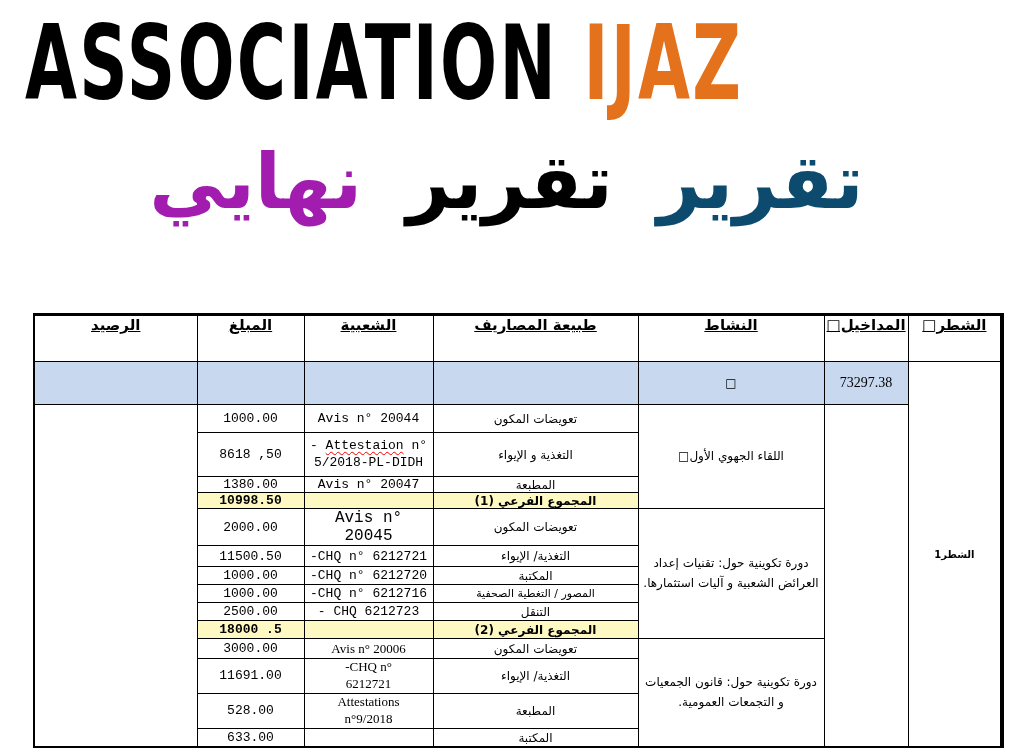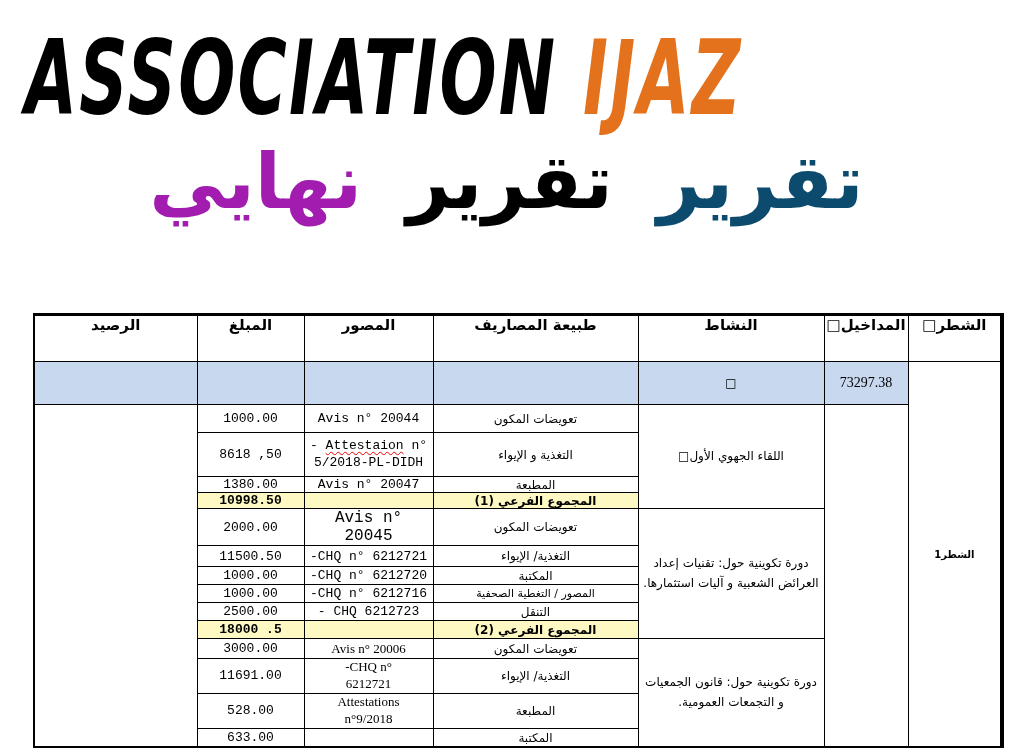--- a/index.html
+++ b/index.html
@@ -1,38 +1,38 @@
 <!DOCTYPE html>
 <html><head>
 <meta charset="utf-8">
 <style>
   * { margin:0; padding:0; box-sizing:border-box; }
   html,body { width:1013px; height:751px; background:#fff; overflow:hidden; }
   body { font-family:"DejaVu Sans", sans-serif; color:#000; position:relative; }
 
   
-  .logo-wrap { position:absolute; top:25px; left:25px; width:960px; height:120px;font-style:italic; }
+  .logo-wrap { position:absolute; top:10px; left:25px; width:960px; height:120px; }
   .logo-text { display:inline-block; transform:scale(1.12,1.72); transform-origin:0 0;
                font-family:"DejaVu Sans", sans-serif; font-weight:bold; font-size:60px;
                letter-spacing:2px; white-space:nowrap; line-height:1.05; }
 
   
   .title-wrap { position:absolute; top:134px; left:0; width:1013px; text-align:center; }
   .title-text { font-size:76px; font-weight:bold; word-spacing:18px; line-height:1.25;
                 font-family:"DejaVu Sans", sans-serif; }
 
   
   table.report { position:absolute; top:313px; left:33px; table-layout:fixed;
                  border-collapse:collapse;
                  border-top:3px solid #000; border-left:2px solid #000;
                  border-bottom:2px solid #000; border-right:4px solid #000; }
   table.report td, table.report th { border:1px solid #000; padding:0 2px; overflow:hidden; }
 
   th.hdr { font-weight:bold; font-size:15px; vertical-align:top; padding-top:5px;
-           text-align:center; font-family:"DejaVu Sans", sans-serif; }
+           text-align:center; font-family:"DejaVu Sans", sans-serif;text-decoration:underline; }
 
   td { vertical-align:middle; text-align:center; }
   .ar   { font-family:"DejaVu Sans", sans-serif; font-size:12px; }
   .num  { font-family:Liberation Mono, monospace; font-size:13px;margin-top:38px; }
   .serif{ font-family:"Liberation Serif", serif; font-size:13px; }
   .serif-lg { font-family:Liberation Mono, monospace; font-size:16px; }
   .income-num { font-family:"Liberation Serif", serif; font-size:14px; }
 
   .blue  { background:#c7d8ef; }
   .gray  { background:#fef9c3; }
@@ -70,21 +70,21 @@
     <col style="width:205px">
       <col style="width:186px">
       <col style="width:73px">
       <col style="width:94px">
   </colgroup>
 
   <tbody>
       <tr style="height:47px">
     <th class="hdr" dir="rtl">الرصيد</th>
     <th class="hdr" dir="rtl">المبلغ</th>
-    <th class="hdr" dir="rtl">المصور</th>
+    <th class="hdr" dir="rtl">الشعبية</th>
     <th class="hdr" dir="rtl">طبيعة المصاريف</th>
     <th class="hdr" dir="rtl">النشاط</th>
     <th class="hdr" dir="rtl">المداخيل□</th>
     <th class="hdr" dir="rtl">الشطر□</th>
   </tr>
 
   <tr style="height:43px">
     <td class="blue"></td>
     <td class="blue"></td>
     <td class="blue"></td>

